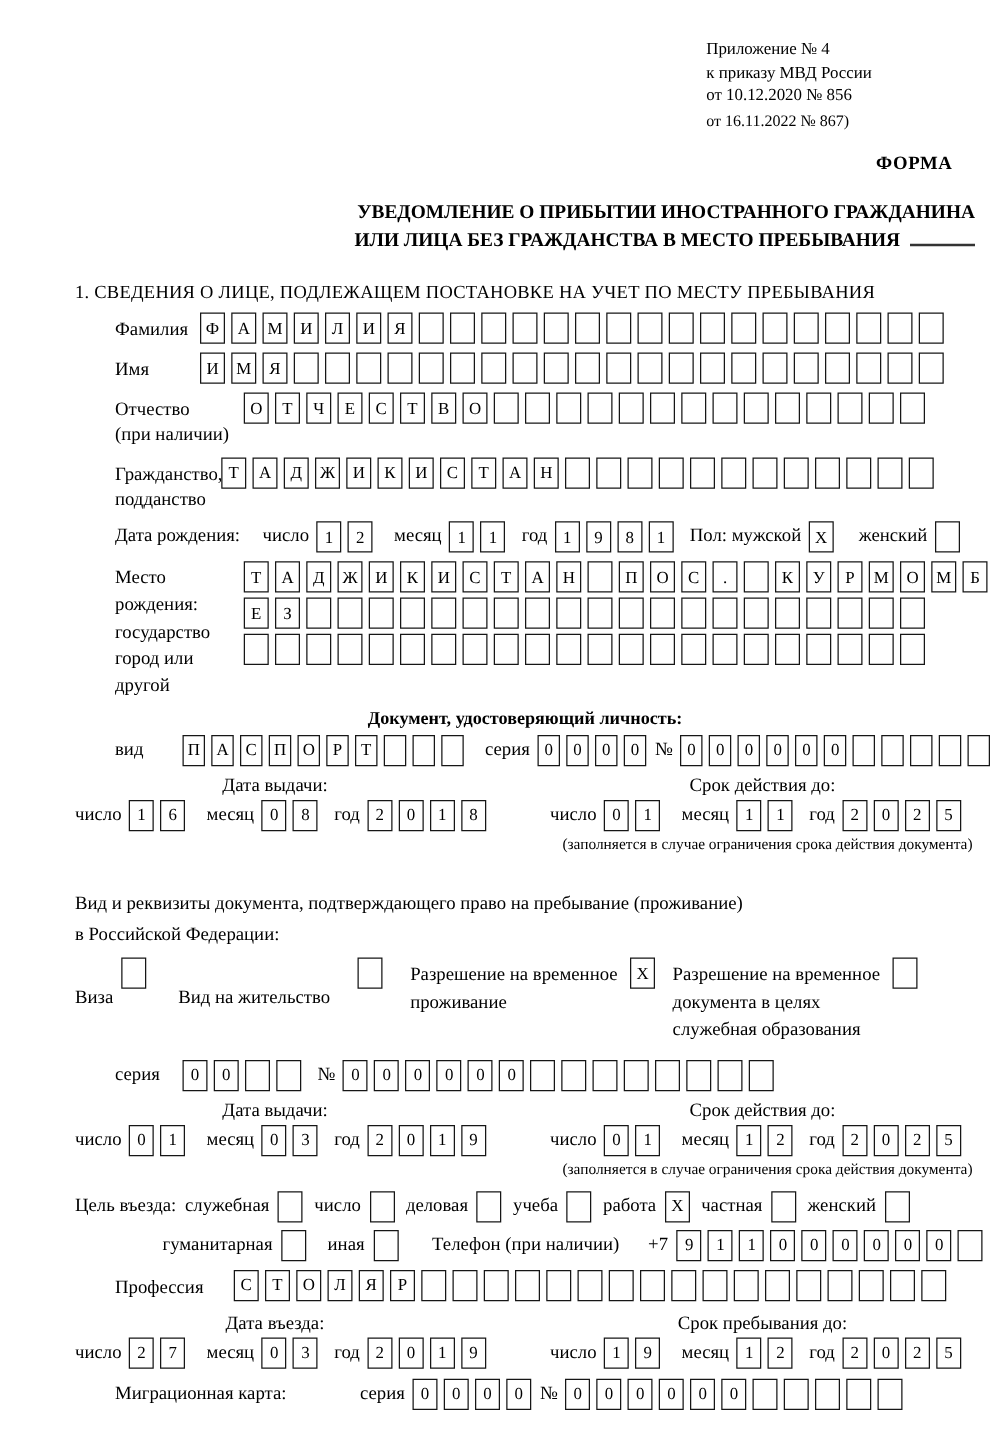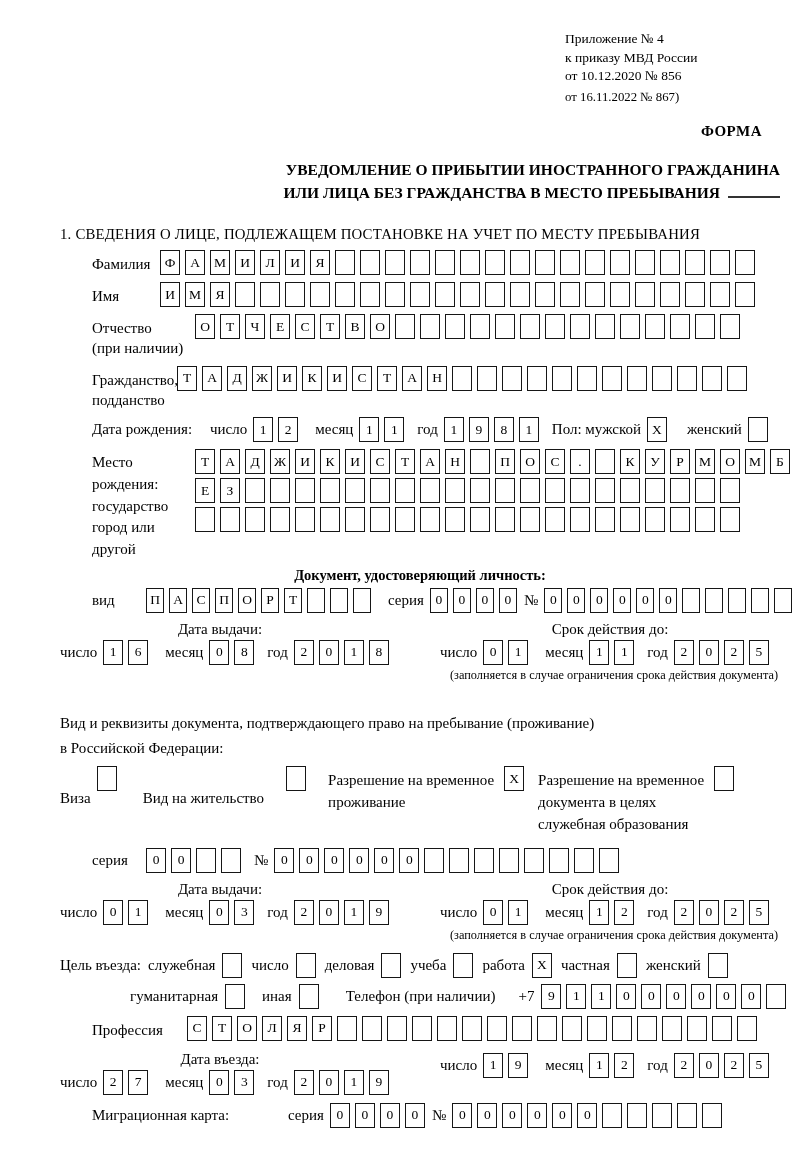--- a/index.html
+++ b/index.html
@@ -606,20 +606,21 @@
         <span class="dlbl gap8">год</span>
         <span class="cells">
             <span class="cell">2</span>
             <span class="cell">0</span>
             <span class="cell">1</span>
             <span class="cell">9</span>
           </span>
       </div>
     </div>
     <div class="dp-right">
+      <div class="dp-title">Срок пребывания до:</div>
       <div class="dp-row">
         <span class="dlbl">число</span>
         <span class="cells">
             <span class="cell">1</span>
             <span class="cell">9</span>
           </span>
         <span class="dlbl gap12">месяц</span>
         <span class="cells">
             <span class="cell">1</span>
             <span class="cell">2</span>

